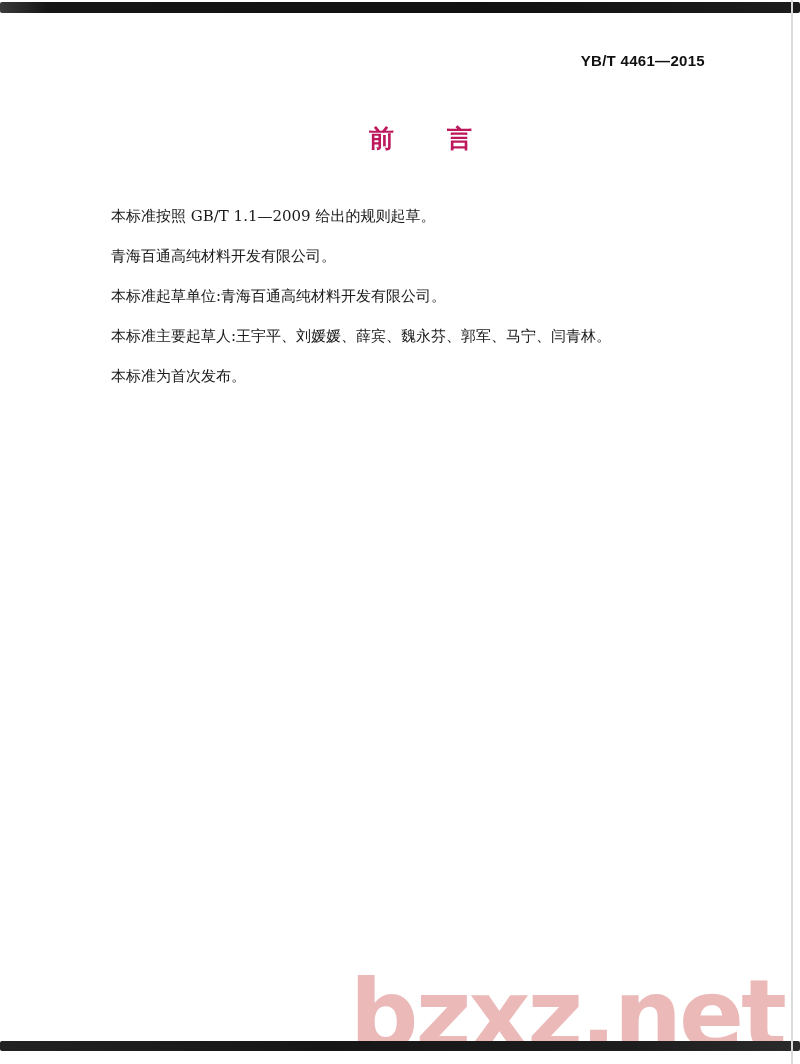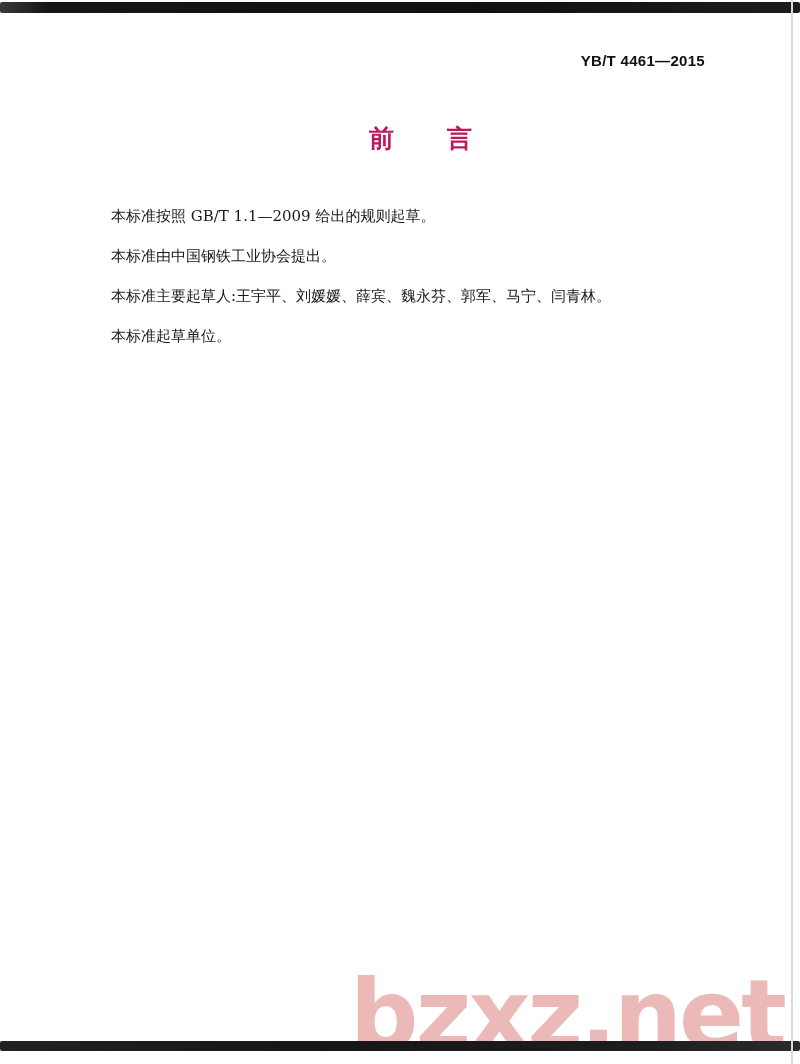--- a/index.html
+++ b/index.html
@@ -103,23 +103,24 @@
 <div class="page">
 
   <div class="scan-bar-top"></div>
 
   <div class="std-code">YB/T 4461—2015</div>
 
   <div class="doc-title">前　　言</div>
 
   <div class="body-text">
     <p>本标准按照 GB/T 1.1—2009 给出的规则起草。</p>
-    <p>本标准由中国钢铁工业协会提出。</p>
+    <p>青海百通高纯材料开发有限公司。</p>
+    <p>本标准起草单位:青海百通高纯材料开发有限公司。</p>
     <p>本标准主要起草人:王宇平、刘媛媛、薛宾、魏永芬、郭军、马宁、闫青林。</p>
-    <p>本标准起草单位。</p>
+    <p>本标准为首次发布。</p>
   </div>
 
   <div class="watermark">bzxz.net</div>
 
   <div class="scan-bar-bottom"></div>
 
   <div class="page-edge-line"></div>
 
 </div>
 

